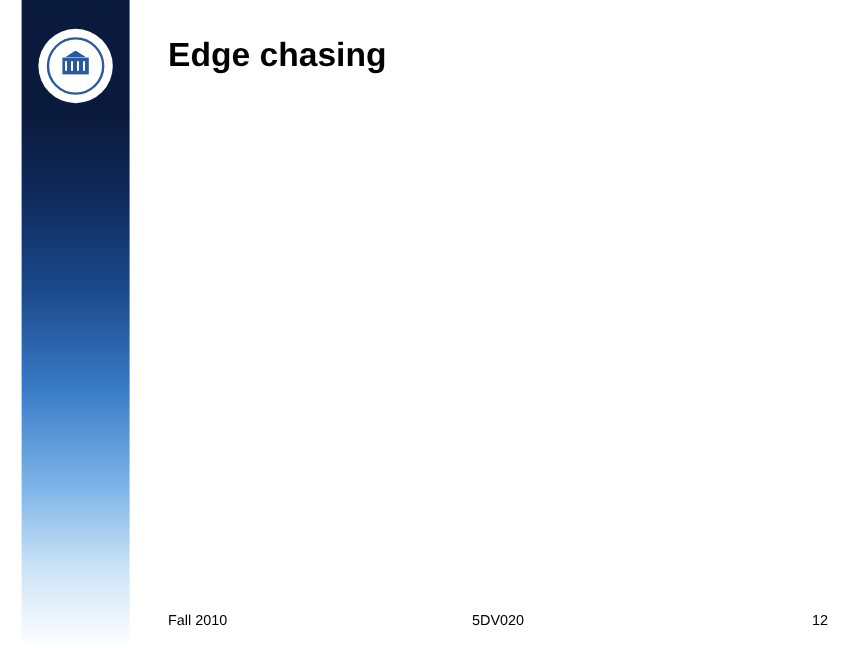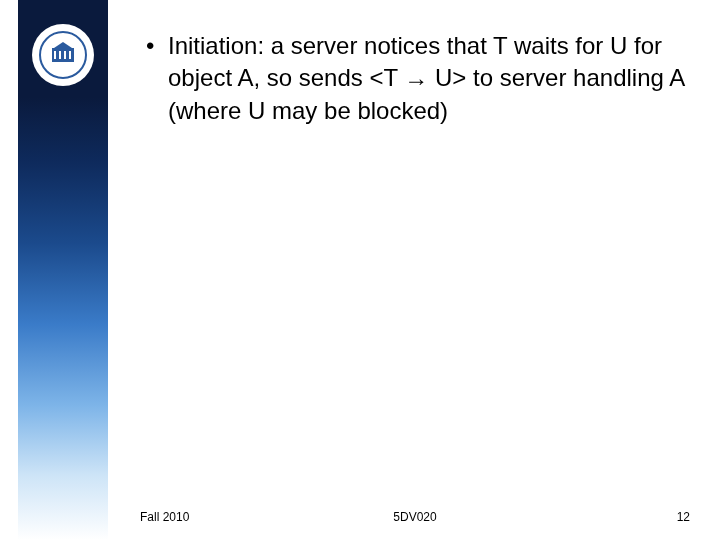--- a/index.html
+++ b/index.html
@@ -126,22 +126,20 @@
 
 <div class="sidebar"></div>
 
 <div class="logo">
   <div class="logo-inner">
     <div class="logo-building"></div>
   </div>
 </div>
 
 <div class="content">
-  <ul class="bullet-list">
-    <li>Initiation: a server notices that T waits for U for object A, so sends &lt;T → U&gt; to server handling A (where U may be blocked)</li>
-  </ul>
+  <h1 class="title">Edge chasing</h1>
 </div>
 
 <div class="footer">
   <span>Fall 2010</span>
   <span class="footer-center">5DV020</span>
   <span>12</span>
 </div>
 
 </body></html>

